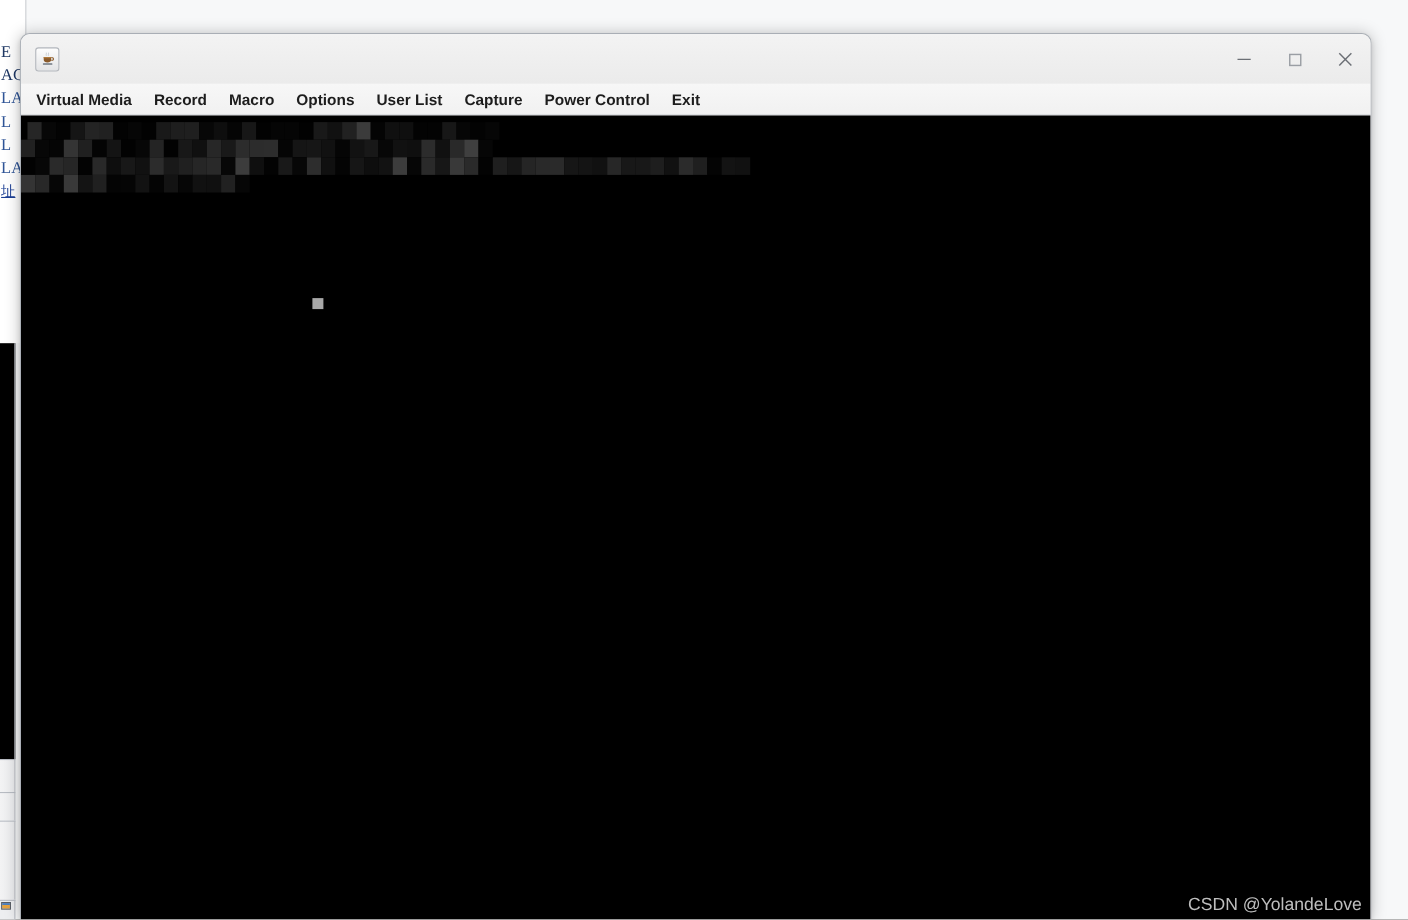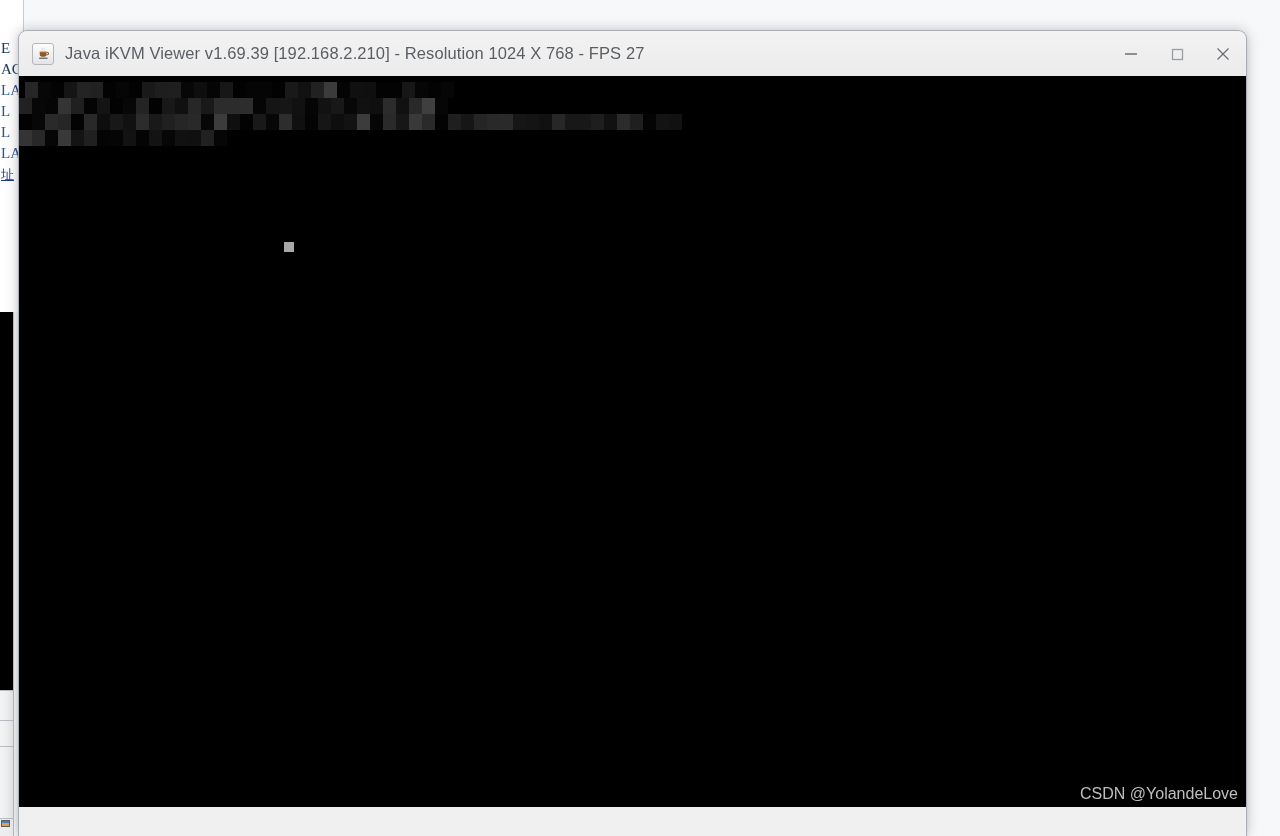--- a/index.html
+++ b/index.html
@@ -275,21 +275,20 @@
       <svg width="15" height="15" viewBox="0 0 16 16" aria-hidden="true">
         <path d="M4 9.2c0 1.4 1.6 2.3 3.6 2.3s3.6-0.9 3.6-2.3V6.2H4v3z" fill="#8a5a2b"></path>
         <path d="M4 6.2h7.2v1.1H4z" fill="#b07a3c"></path>
         <path d="M11.4 6.7c1.4 0 2.1 0.6 2.1 1.4s-0.8 1.4-2.1 1.4" fill="none" stroke="#8a5a2b" stroke-width="1.1"></path>
         <path d="M6.5 4.6c-0.8-0.9 0.6-1.4 0-2.3" fill="none" stroke="#cfd3d8" stroke-width="1" stroke-linecap="round"></path>
         <path d="M8.6 4.6c-0.8-0.9 0.6-1.4 0-2.3" fill="none" stroke="#cfd3d8" stroke-width="1" stroke-linecap="round"></path>
         <rect x="3.2" y="12.3" width="9.2" height="1.5" rx="0.5" fill="#6f7780"></rect>
       </svg>
     </div>
 
-    <div id="window-title">Java iKVM Viewer v1.69.39 [192.168.2.210]  - Resolution 1024 X 768 - FPS 27</div>
 
     <div id="window-controls">
       <div class="winbtn" id="btn-min">
         <svg width="22" height="22" viewBox="0 0 22 22" aria-hidden="true">
           <line x1="5" y1="11" x2="17" y2="11" stroke="#6b6f75" stroke-width="1.3"></line>
         </svg>
       </div>
       <div class="winbtn" id="btn-max">
         <svg width="22" height="22" viewBox="0 0 22 22" aria-hidden="true">
           <rect x="6.5" y="6.5" width="10" height="10" fill="none" stroke="#9a9ea4" stroke-width="1.3"></rect>
@@ -297,20 +296,30 @@
       </div>
       <div class="winbtn" id="btn-close">
         <svg width="22" height="22" viewBox="0 0 22 22" aria-hidden="true">
           <line x1="5.5" y1="5.5" x2="16.5" y2="16.5" stroke="#6b6f75" stroke-width="1.3"></line>
           <line x1="16.5" y1="5.5" x2="5.5" y2="16.5" stroke="#6b6f75" stroke-width="1.3"></line>
         </svg>
       </div>
     </div>
   </div>
 
+  <div id="menubar">
+    <div class="menu-item">Virtual Media</div>
+    <div class="menu-item">Record</div>
+    <div class="menu-item">Macro</div>
+    <div class="menu-item">Options</div>
+    <div class="menu-item">User List</div>
+    <div class="menu-item">Capture</div>
+    <div class="menu-item">Power Control</div>
+    <div class="menu-item">Exit</div>
+  </div>
 
   <div id="kvm-screen">
 
     <div id="redacted-console">
         <div class="mos-row" style="top: 0px; left: 6px;">
           <span style="background: rgb(38, 38, 38);"></span>
           <span style="background: rgb(7, 7, 7);"></span>
           <span style="background: rgb(3, 3, 3);"></span>
           <span style="background: rgb(21, 21, 21);"></span>
           <span style="background: rgb(36, 36, 36);"></span>

